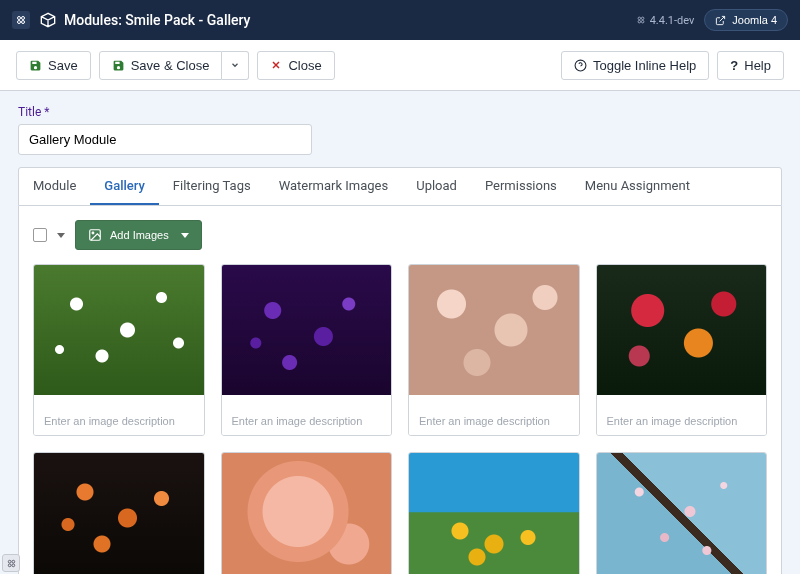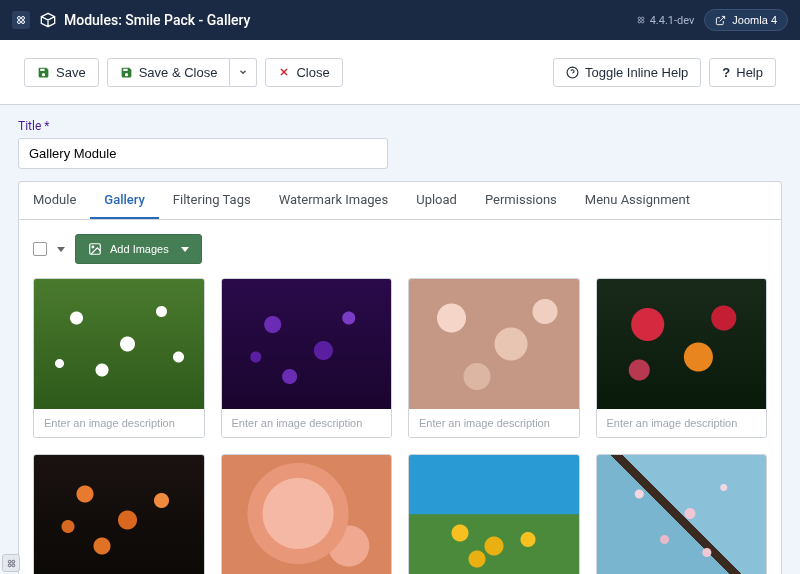--- a/index.html
+++ b/index.html
@@ -6,45 +6,45 @@
 body { font-family: -apple-system, BlinkMacSystemFont, "Segoe UI", Roboto, Arial, sans-serif; font-size: 13px; color: #1f2937; background: #f0f4fb; width: 800px; height: 574px; overflow: hidden; }
 .header { background: #1b2a44; color: #fff; height: 40px; display: flex; align-items: center; padding: 0 12px; gap: 10px; }
 .header .left-badge { width: 18px; height: 18px; background: #2b3e5e; border-radius: 3px; display: flex; align-items: center; justify-content: center; }
 .header .left-badge svg { width: 12px; height: 12px; }
 .header-title { display: flex; align-items: center; gap: 8px; font-size: 14px; font-weight: 500; }
 .header-title svg { width: 16px; height: 16px; }
 .header-spacer { flex: 1; }
 .version { font-size: 11px; color: #a9b6cc; display: flex; align-items: center; gap: 4px; }
 .joomla-btn { border: 1px solid #3a5377; background: #233a5a; color: #fff; padding: 4px 10px; border-radius: 14px; font-size: 11px; display: flex; align-items: center; gap: 6px; cursor: pointer; }
 .joomla-btn svg { width: 11px; height: 11px; }
-.toolbar { background: #fff; height: 65px; border-bottom: 1px solid #ced4da; display: flex; align-items: center; padding: 0 24px; gap: 8px; }
+.toolbar { background: #fff; height: 51px; border-bottom: 1px solid #ced4da; display: flex; align-items: center; padding: 0 16px; gap: 8px; }
 .toolbar-spacer { flex: 1; }
 .btn { border: 1px solid #ced4da; background: #fff; padding: 6px 12px; border-radius: 3px; font-size: 13px; cursor: pointer; display: flex; align-items: center; gap: 6px; color: #1f2937; }
 .btn-group { display: flex; }
 .btn-group .btn:first-child { border-top-right-radius: 0; border-bottom-right-radius: 0; }
 .btn-group .btn:last-child { border-top-left-radius: 0; border-bottom-left-radius: 0; border-left: none; padding: 6px 8px; }
 .icon-save { color: #2e7d32; }
 .icon-close { color: #c62828; }
 .content { padding: 14px 18px 0 18px; }
 .title-label { font-size: 12px; color: #4c1d95; margin-bottom: 5px; display: block; }
-.title-input { width: 370px; padding: 7px 10px; border: 1px solid #ced4da; border-radius: 3px; font-size: 13px; }
+.title-input { width: 294px; padding: 7px 10px; border: 1px solid #ced4da; border-radius: 3px; font-size: 13px; }
 .tabs { display: flex; border-bottom: 1px solid #ced4da; margin-top: 12px; background: #fff; border: 1px solid #ced4da; border-radius: 3px 3px 0 0; padding: 0; }
 .tab { padding: 10px 14px; font-size: 13px; color: #495057; cursor: pointer; border-bottom: 2px solid transparent; }
 .tab.active { color: #2a69b8; border-bottom: 2px solid #2a69b8; font-weight: 500; }
 .tab-panel { background: #fff; border: 1px solid #ced4da; border-top: none; padding: 14px; }
 .gallery-toolbar { display: flex; align-items: center; gap: 10px; margin-bottom: 14px; }
 .checkbox-all { width: 14px; height: 14px; border: 1px solid #999; border-radius: 2px; background: #fff; cursor: pointer; }
 .caret-down { width: 0; height: 0; border-left: 4px solid transparent; border-right: 4px solid transparent; border-top: 5px solid #666; cursor: pointer; }
 .add-images-btn { background: #457d54; color: #fff; border: 1px solid #3e704b; padding: 7px 12px; border-radius: 3px; font-size: 11px; cursor: pointer; display: flex; align-items: center; gap: 8px; }
 .add-images-btn svg { width: 14px; height: 14px; }
 .add-images-btn .caret { width: 0; height: 0; border-left: 4px solid transparent; border-right: 4px solid transparent; border-top: 5px solid #fff; margin-left: 4px; }
 .gallery-grid { display: grid; grid-template-columns: repeat(4, 1fr); gap: 16px; }
 .gallery-item { border: 1px solid #ced4da; border-radius: 3px; overflow: hidden; background: #fff; }
 .gallery-thumb { width: 100%; height: 130px; }
-.gallery-desc { width: 100%; border: none; padding: 8px 10px; font-size: 11px; color: #999; outline: none; }
+.gallery-desc { width: 100%; border: none; padding: 8px 10px; font-size: 11px; color: #999; outline: none; margin-top: 12px; }
 .gallery-desc::placeholder { color: #a0a7b0; }
 
 .thumb-1 { background: radial-gradient(circle at 25% 30%, #fff 0 6px, transparent 7px), radial-gradient(circle at 55% 50%, #fff 0 7px, transparent 8px), radial-gradient(circle at 75% 25%, #fff 0 5px, transparent 6px), radial-gradient(circle at 40% 70%, #fff 0 6px, transparent 7px), radial-gradient(circle at 15% 65%, #fff 0 4px, transparent 5px), radial-gradient(circle at 85% 60%, #fff 0 5px, transparent 6px), linear-gradient(#4a7a2e, #2e5a1a); }
 .thumb-2 { background: radial-gradient(circle at 30% 35%, #6a2bb5 0 8px, transparent 9px), radial-gradient(circle at 60% 55%, #5a1ea0 0 9px, transparent 10px), radial-gradient(circle at 75% 30%, #7a3bc5 0 6px, transparent 7px), radial-gradient(circle at 40% 75%, #6a2bb5 0 7px, transparent 8px), radial-gradient(circle at 20% 60%, #5a1ea0 0 5px, transparent 6px), linear-gradient(#2a0a4a, #1a052e); }
 .thumb-3 { background: radial-gradient(circle at 25% 30%, #f5d5c8 0 14px, transparent 15px), radial-gradient(circle at 60% 50%, #e8c4b3 0 16px, transparent 17px), radial-gradient(circle at 80% 25%, #f0cfc0 0 12px, transparent 13px), radial-gradient(circle at 40% 75%, #dcb5a3 0 13px, transparent 14px), #c49885; }
 .thumb-4 { background: radial-gradient(circle at 30% 35%, #d52940 0 16px, transparent 17px), radial-gradient(circle at 60% 60%, #e8851f 0 14px, transparent 15px), radial-gradient(circle at 75% 30%, #c41e35 0 12px, transparent 13px), radial-gradient(circle at 25% 70%, #b73850 0 10px, transparent 11px), linear-gradient(#1a2a1a, #0a1a0a); }
 .thumb-5 { background: radial-gradient(circle at 30% 30%, #e87a2f 0 8px, transparent 9px), radial-gradient(circle at 55% 50%, #d86820 0 9px, transparent 10px), radial-gradient(circle at 75% 35%, #f08a3f 0 7px, transparent 8px), radial-gradient(circle at 40% 70%, #e07225 0 8px, transparent 9px), radial-gradient(circle at 20% 55%, #d86820 0 6px, transparent 7px), linear-gradient(#1a1210, #0a0805); }
 .thumb-6 { background: radial-gradient(circle at 45% 45%, #f5b8a5 0 35px, #e89878 36px 50px, transparent 51px), radial-gradient(circle at 75% 70%, #f0a890 0 20px, transparent 21px), #d88560; }
 .thumb-7 { background: radial-gradient(circle at 30% 60%, #f5c020 0 8px, transparent 9px), radial-gradient(circle at 50% 70%, #e8b010 0 9px, transparent 10px), radial-gradient(circle at 70% 65%, #f5c020 0 7px, transparent 8px), radial-gradient(circle at 40% 80%, #e8b010 0 8px, transparent 9px), linear-gradient(#2a9ad5 0 45%, #4a8a3a 46% 100%); }
 .thumb-8 { background: radial-gradient(circle at 25% 30%, #f5d5e0 0 4px, transparent 5px), radial-gradient(circle at 55% 45%, #f0c8d5 0 5px, transparent 6px), radial-gradient(circle at 75% 25%, #f5d5e0 0 3px, transparent 4px), radial-gradient(circle at 40% 65%, #e8b8c8 0 4px, transparent 5px), radial-gradient(circle at 65% 75%, #f0c8d5 0 4px, transparent 5px), linear-gradient(45deg, #7ab5d0 0 48%, #3a2a1f 48% 52%, #8ac0d8 52% 100%); }

